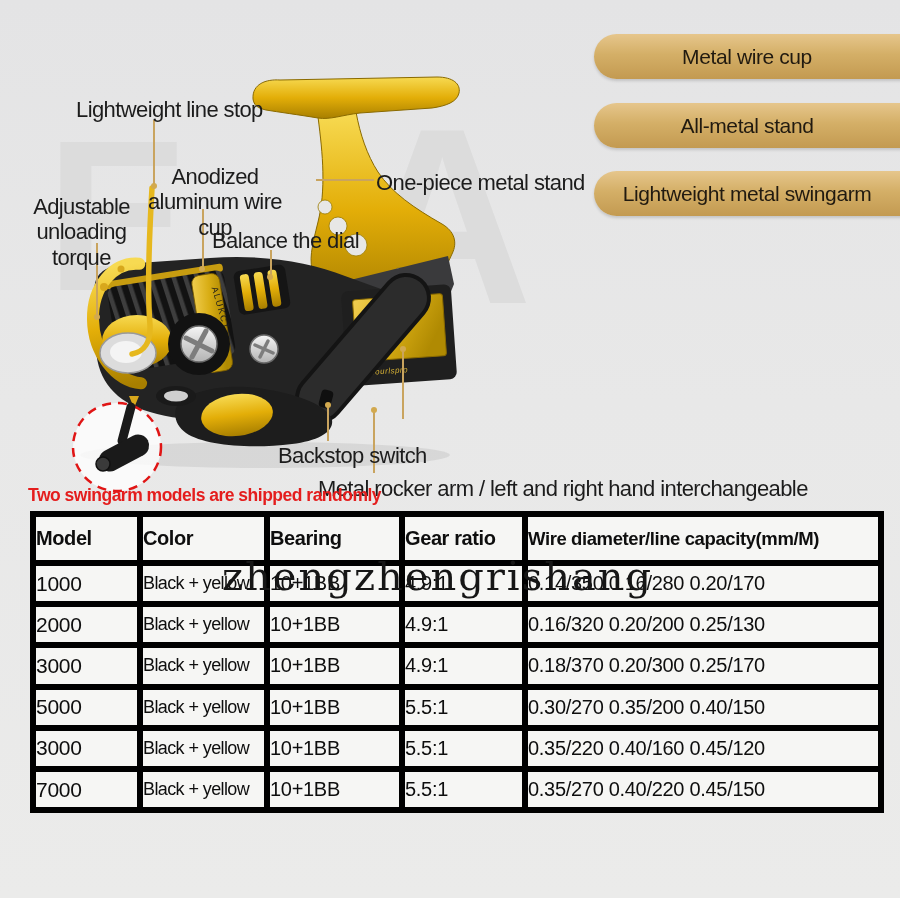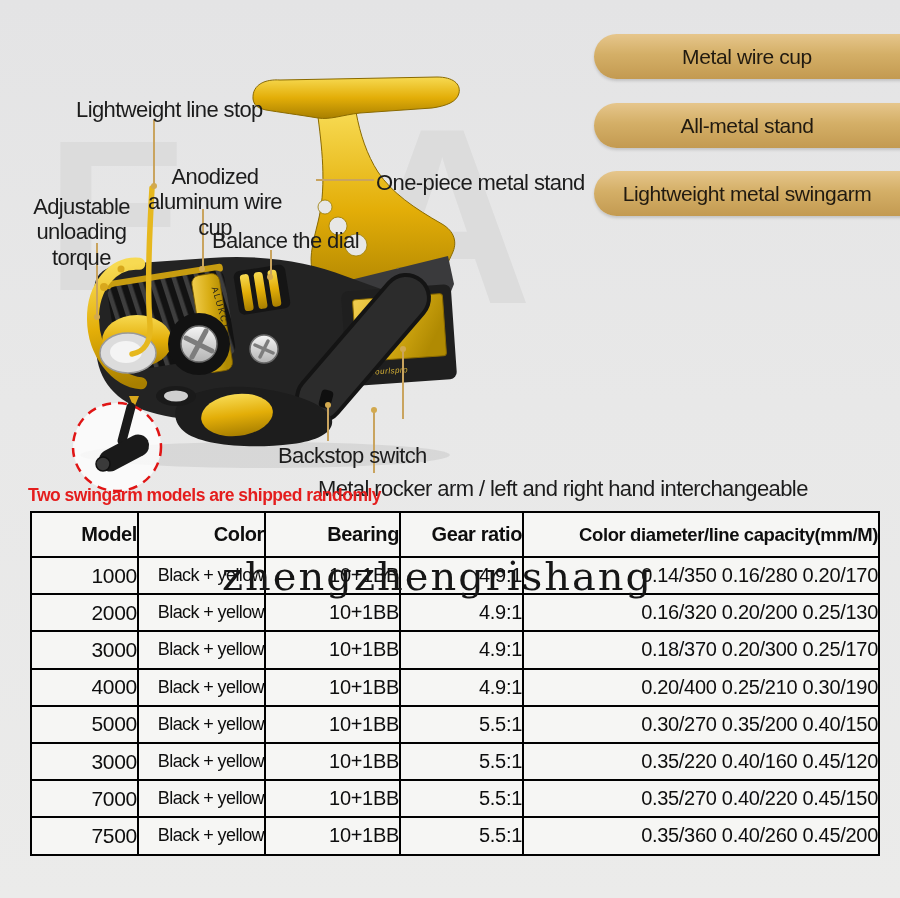--- a/index.html
+++ b/index.html
@@ -43,21 +43,21 @@
     letter-spacing:-0.5px; color:#e41d1d; white-space:nowrap;
   }
 
   
   #spec-table{
     position:absolute; left:30px; top:511px; width:848px;
     border-collapse:collapse; table-layout:fixed;
     background:#f6f6f4;
   }
   #spec-table th, #spec-table td{
-    border:2px solid #000000; text-align:right; vertical-align:middle;
+    border:6px solid #000000; text-align:left; vertical-align:middle;
     color:#0e0e0e; padding:0; overflow:hidden;
   }
   #spec-table th{height:43px; font-size:20px; font-weight:bold; letter-spacing:-0.4px;}
   #spec-table td{height:35.2px; font-size:20px; letter-spacing:-0.3px;}
   #spec-table td.c-model{font-size:21px;}
   #spec-table td.c-color{font-size:18px; letter-spacing:-0.6px;}
   #spec-table th.h-wire{font-size:18.5px;}
   col.w-model{width:107px;} col.w-color{width:127px;} col.w-bearing{width:135px;}
   col.w-gear{width:123px;} col.w-wire{width:356px;}
 
@@ -226,21 +226,21 @@
         <col class="w-bearing">
         <col class="w-gear">
         <col class="w-wire">
     </colgroup>
     <thead>
       <tr>
         <th>Model</th>
         <th>Color</th>
         <th>Bearing</th>
         <th>Gear ratio</th>
-        <th class="h-wire">Color diameter/line capacity(mm/M)</th>
+        <th class="h-wire">Wire diameter/line capacity(mm/M)</th>
       </tr>
     </thead>
     <tbody>
       <tr>
         <td class="c-model">1000</td>
         <td class="c-color">Black + yellow</td>
         <td>10+1BB</td>
         <td>4.9:1</td>
         <td>0.14/350 0.16/280 0.20/170</td>
       </tr>
@@ -252,52 +252,38 @@
         <td>0.16/320 0.20/200 0.25/130</td>
       </tr>
       <tr>
         <td class="c-model">3000</td>
         <td class="c-color">Black + yellow</td>
         <td>10+1BB</td>
         <td>4.9:1</td>
         <td>0.18/370 0.20/300 0.25/170</td>
       </tr>
       <tr>
-        <td class="c-model">4000</td>
-        <td class="c-color">Black + yellow</td>
-        <td>10+1BB</td>
-        <td>4.9:1</td>
-        <td>0.20/400 0.25/210 0.30/190</td>
-      </tr>
-      <tr>
         <td class="c-model">5000</td>
         <td class="c-color">Black + yellow</td>
         <td>10+1BB</td>
         <td>5.5:1</td>
         <td>0.30/270 0.35/200 0.40/150</td>
       </tr>
       <tr>
         <td class="c-model">3000</td>
         <td class="c-color">Black + yellow</td>
         <td>10+1BB</td>
         <td>5.5:1</td>
         <td>0.35/220 0.40/160 0.45/120</td>
       </tr>
       <tr>
         <td class="c-model">7000</td>
         <td class="c-color">Black + yellow</td>
         <td>10+1BB</td>
         <td>5.5:1</td>
         <td>0.35/270 0.40/220 0.45/150</td>
       </tr>
-      <tr>
-        <td class="c-model">7500</td>
-        <td class="c-color">Black + yellow</td>
-        <td>10+1BB</td>
-        <td>5.5:1</td>
-        <td>0.35/360 0.40/260 0.45/200</td>
-      </tr>
     </tbody>
   </table>
 
   <div id="watermark">zhengzhengrishang</div>
 
 </div>
 
 </body></html>

